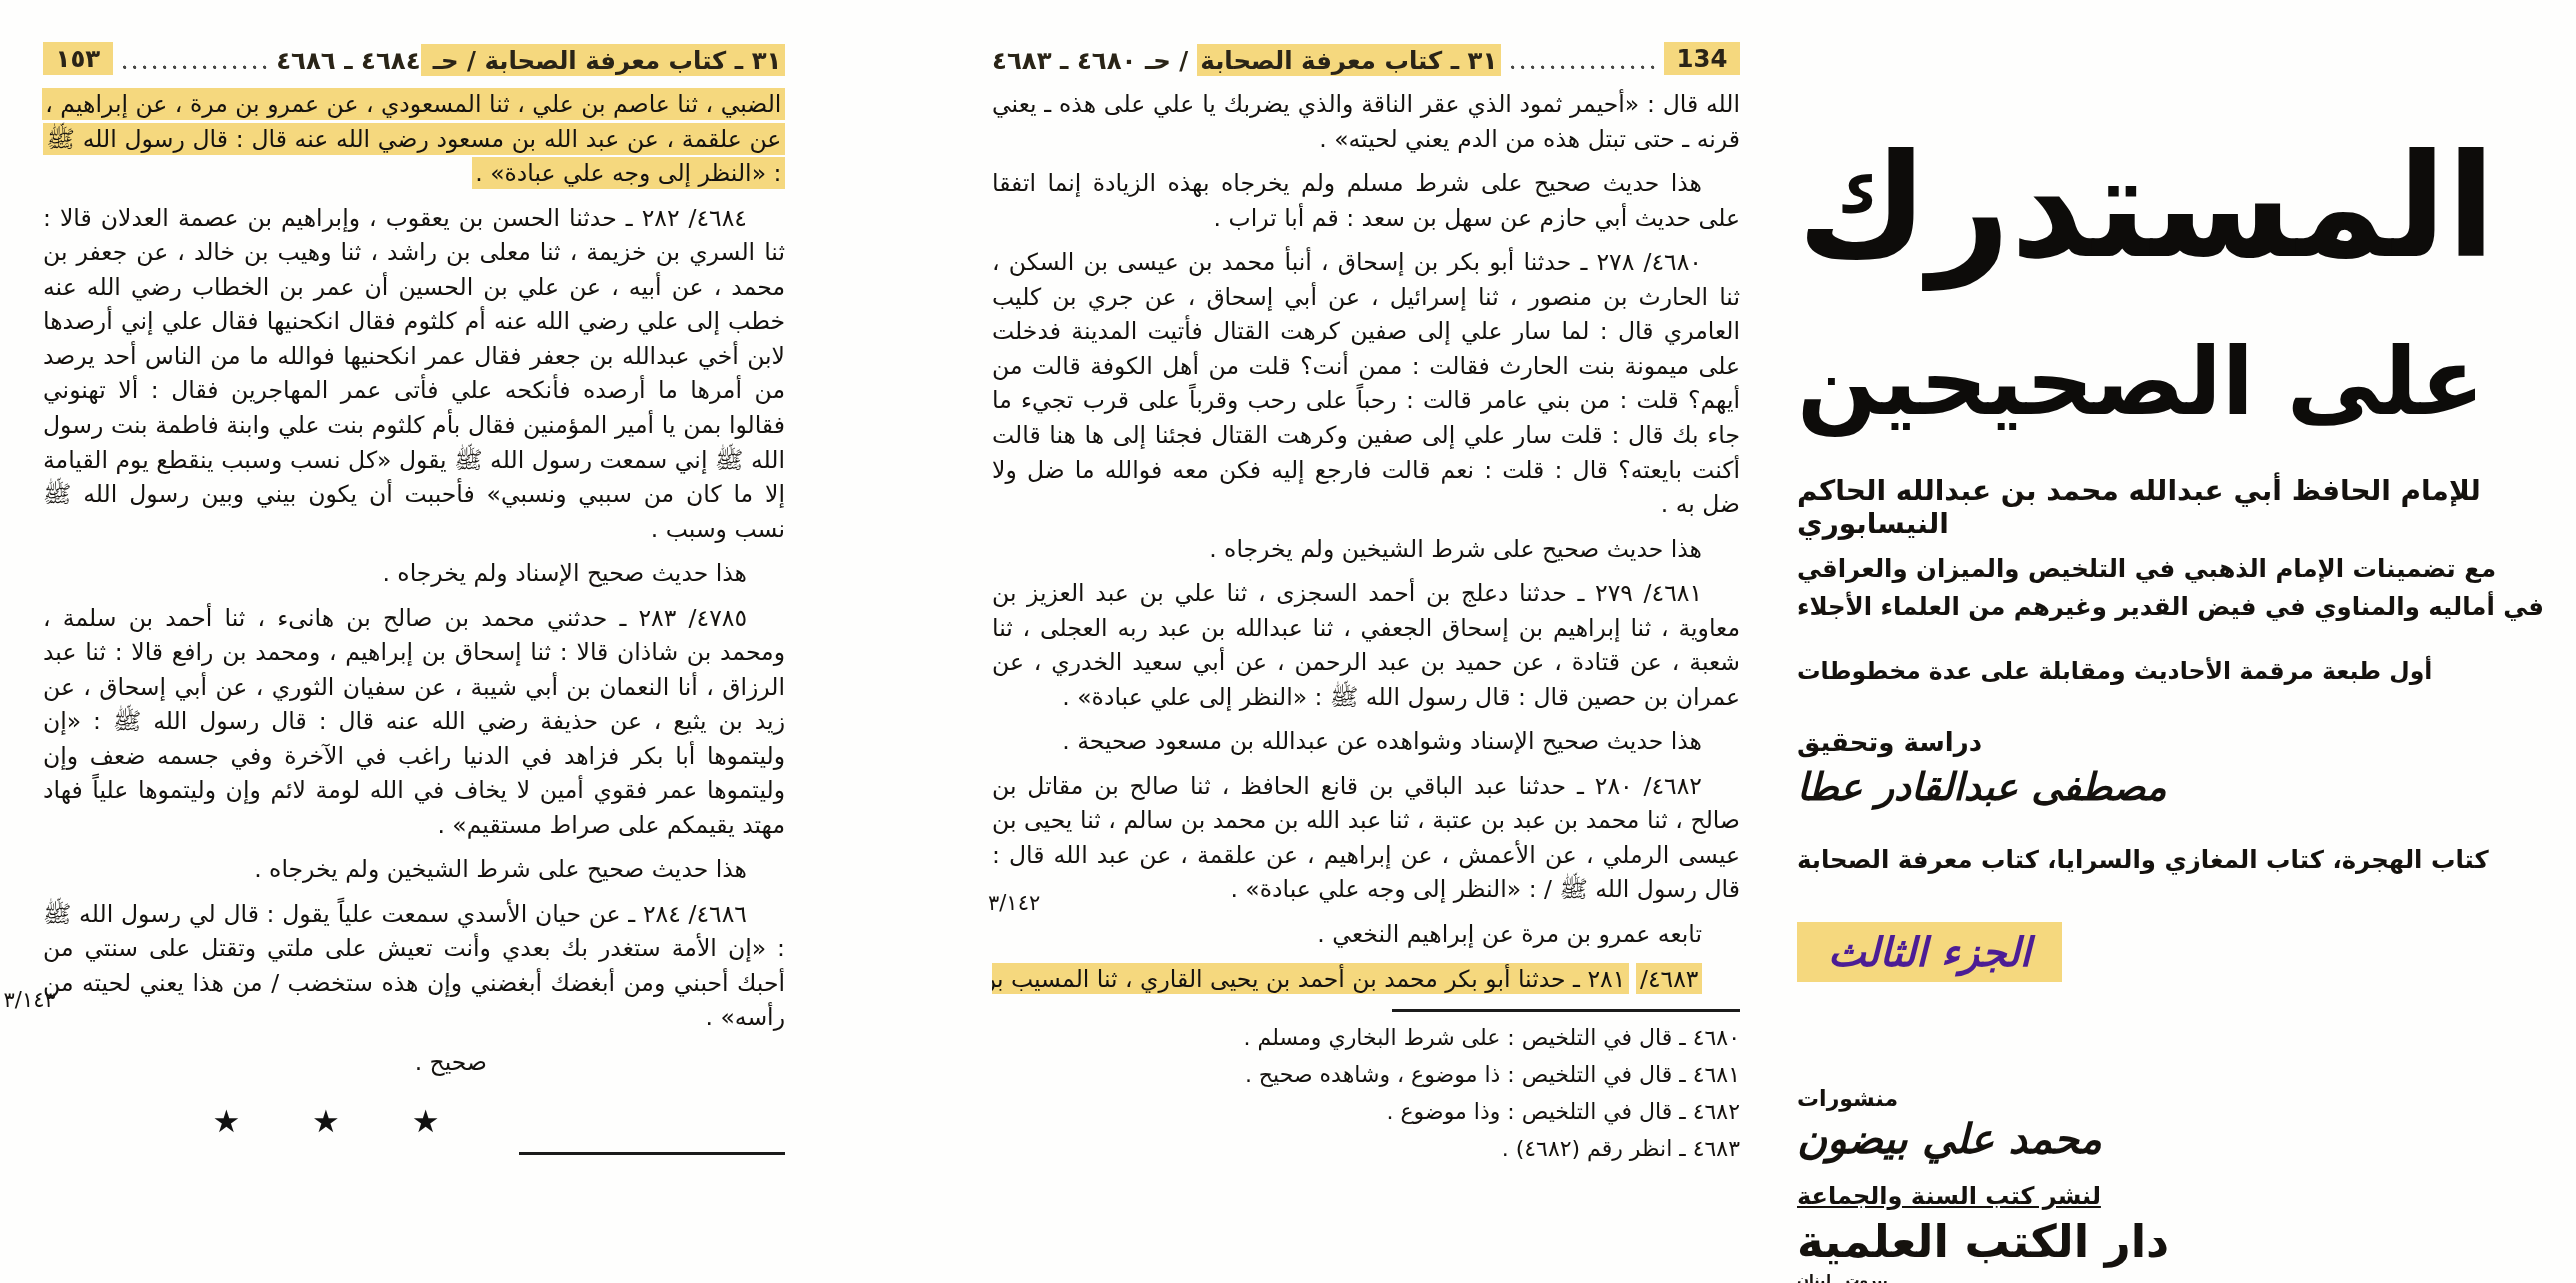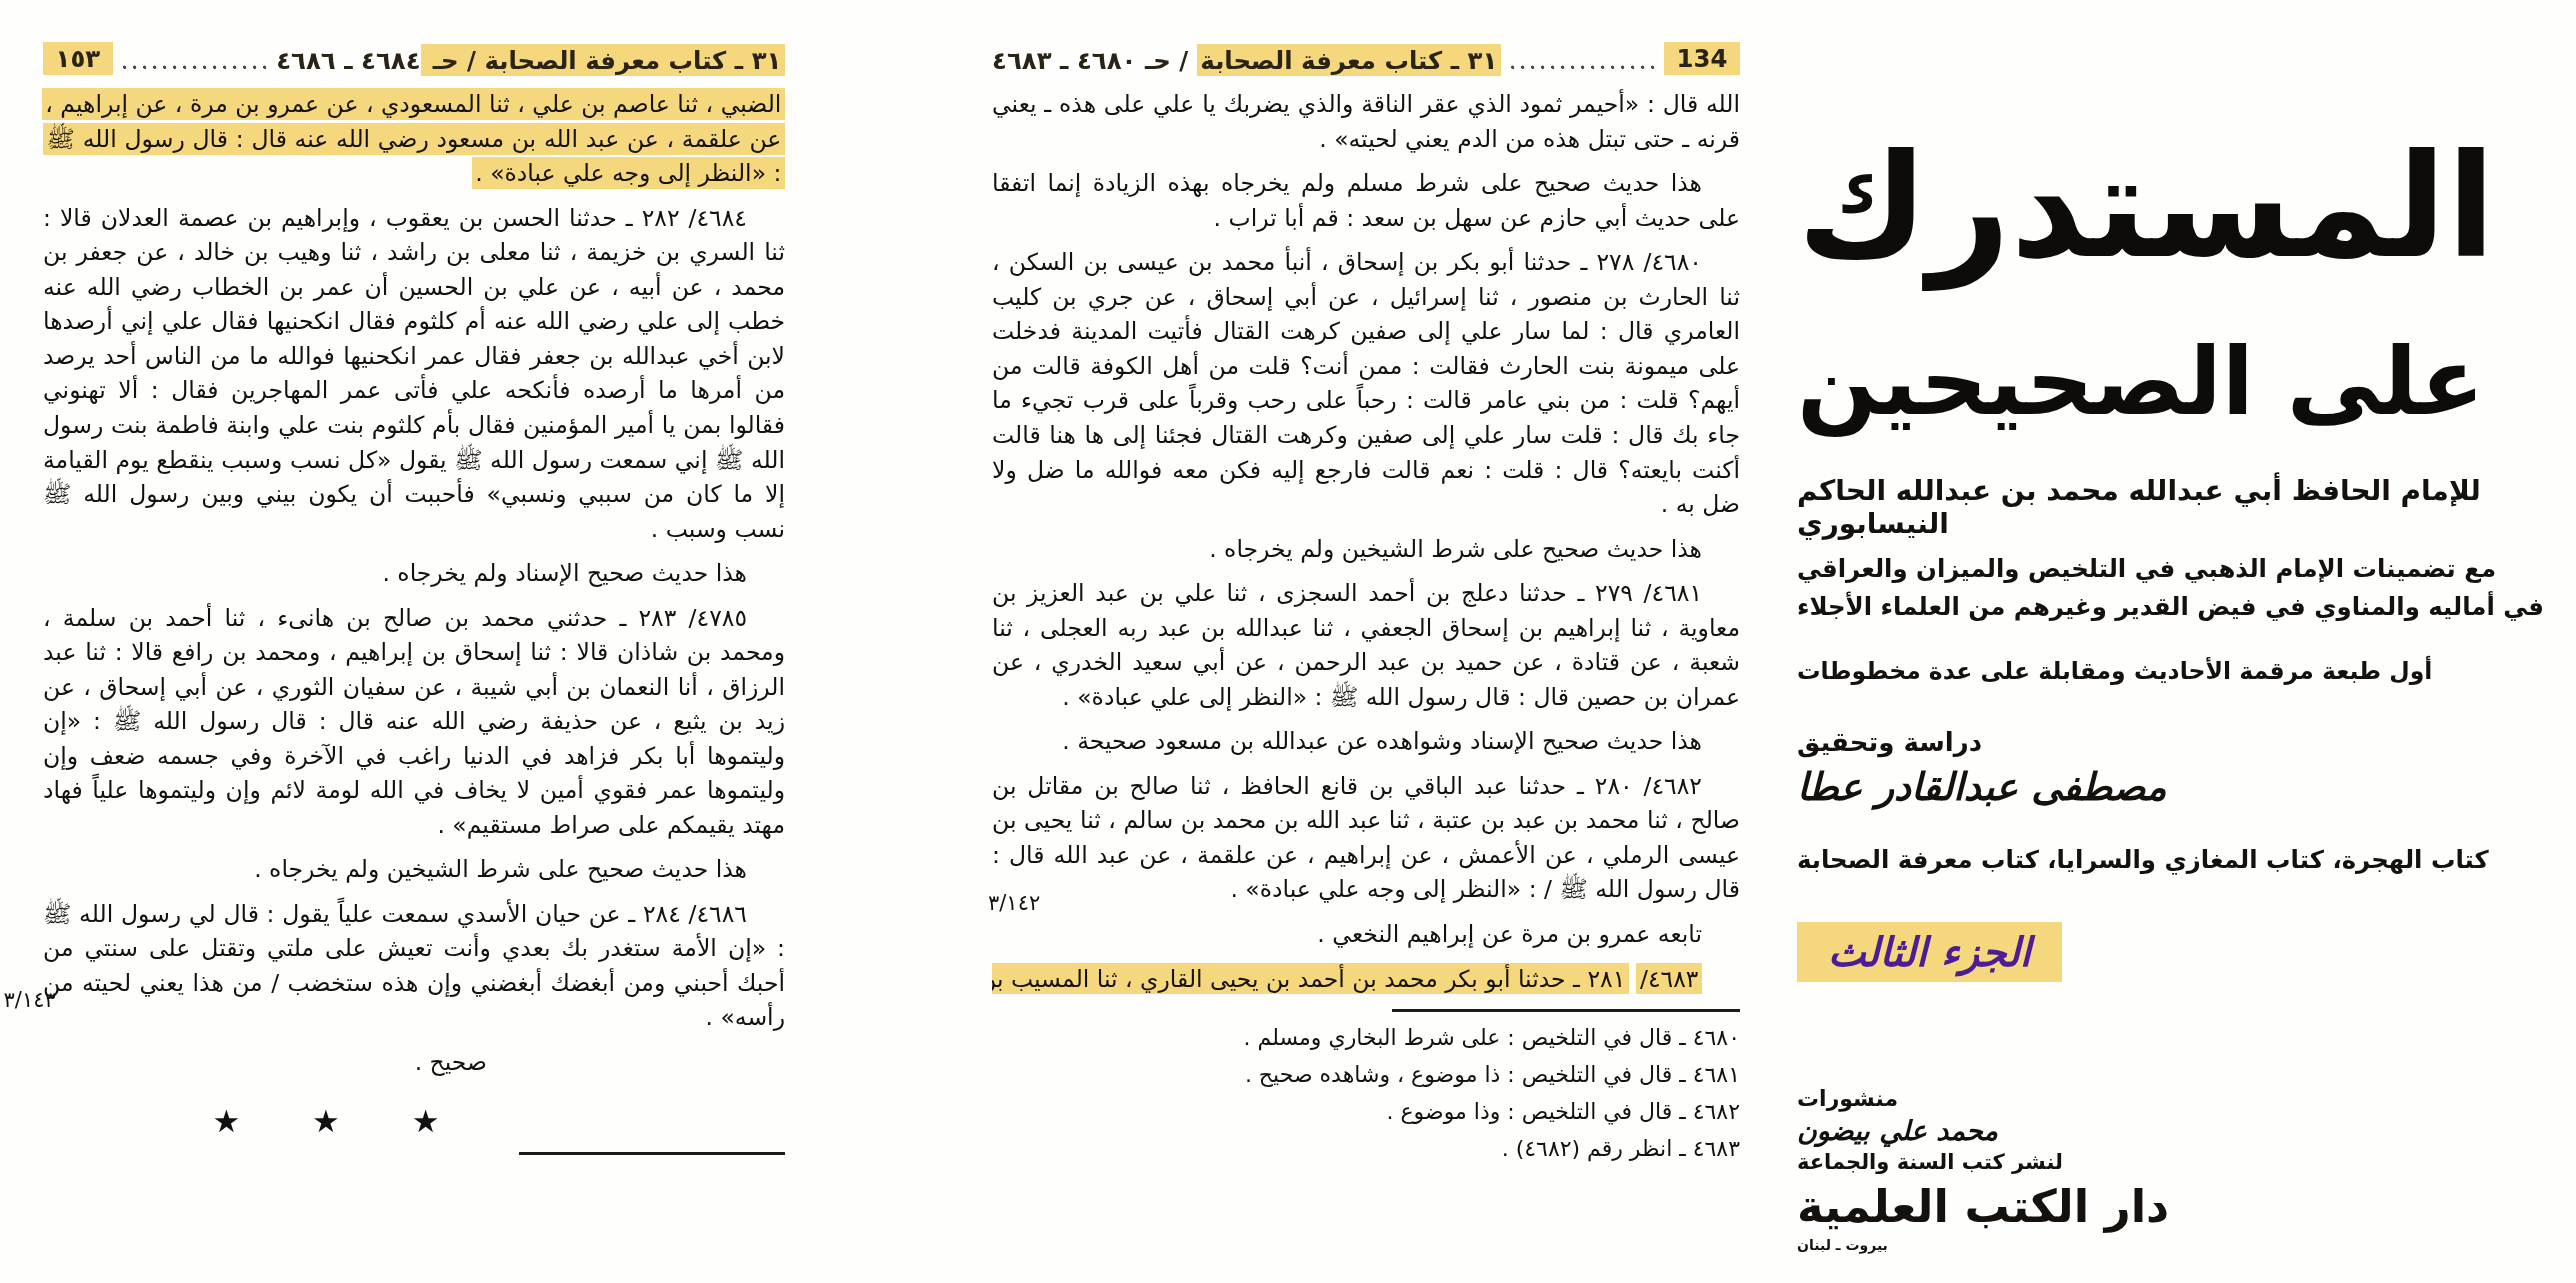--- a/index.html
+++ b/index.html
@@ -62,22 +62,22 @@
   .tp-muhaqqiq{top:753px;font-size:38px;font-weight:bold;font-style:italic;}
   .tp-contents{top:833px;font-size:24.4px;font-weight:bold;}
   .tp-badge-wrap{top:910px;}
   .tp-badge{
     display:inline-block;background:#f5d87e;
     font-size:40px;font-weight:bold;font-style:italic;
     padding:7.2px 31px;color:#4c1d95;
   }
   .tp-pub{top:1073px;line-height:1.25;}
   .pub-tag{font-size:22px;font-weight:bold;}
-  .pub-name{font-size:27px;font-weight:bold;font-style:italic;margin-top:1.8px;}
-  .pub-desc{font-size:21px;font-weight:bold;margin-top:1px;}
+  .pub-name{font-size:41px;font-weight:bold;font-style:italic;margin-top:1.8px;}
+  .pub-desc{font-size:24px;font-weight:bold;margin-top:15px;text-decoration:underline;}
   .pub-house{font-size:45px;font-weight:bold;margin-top:3.6px;letter-spacing:0.9px;}
   .pub-city{font-size:14px;font-weight:bold;margin-top:1.8px;}
 </style>
 </head>
 <body>
 
 <div class="canvas">
 
   <div class="page page-153">
     <div class="phead">

